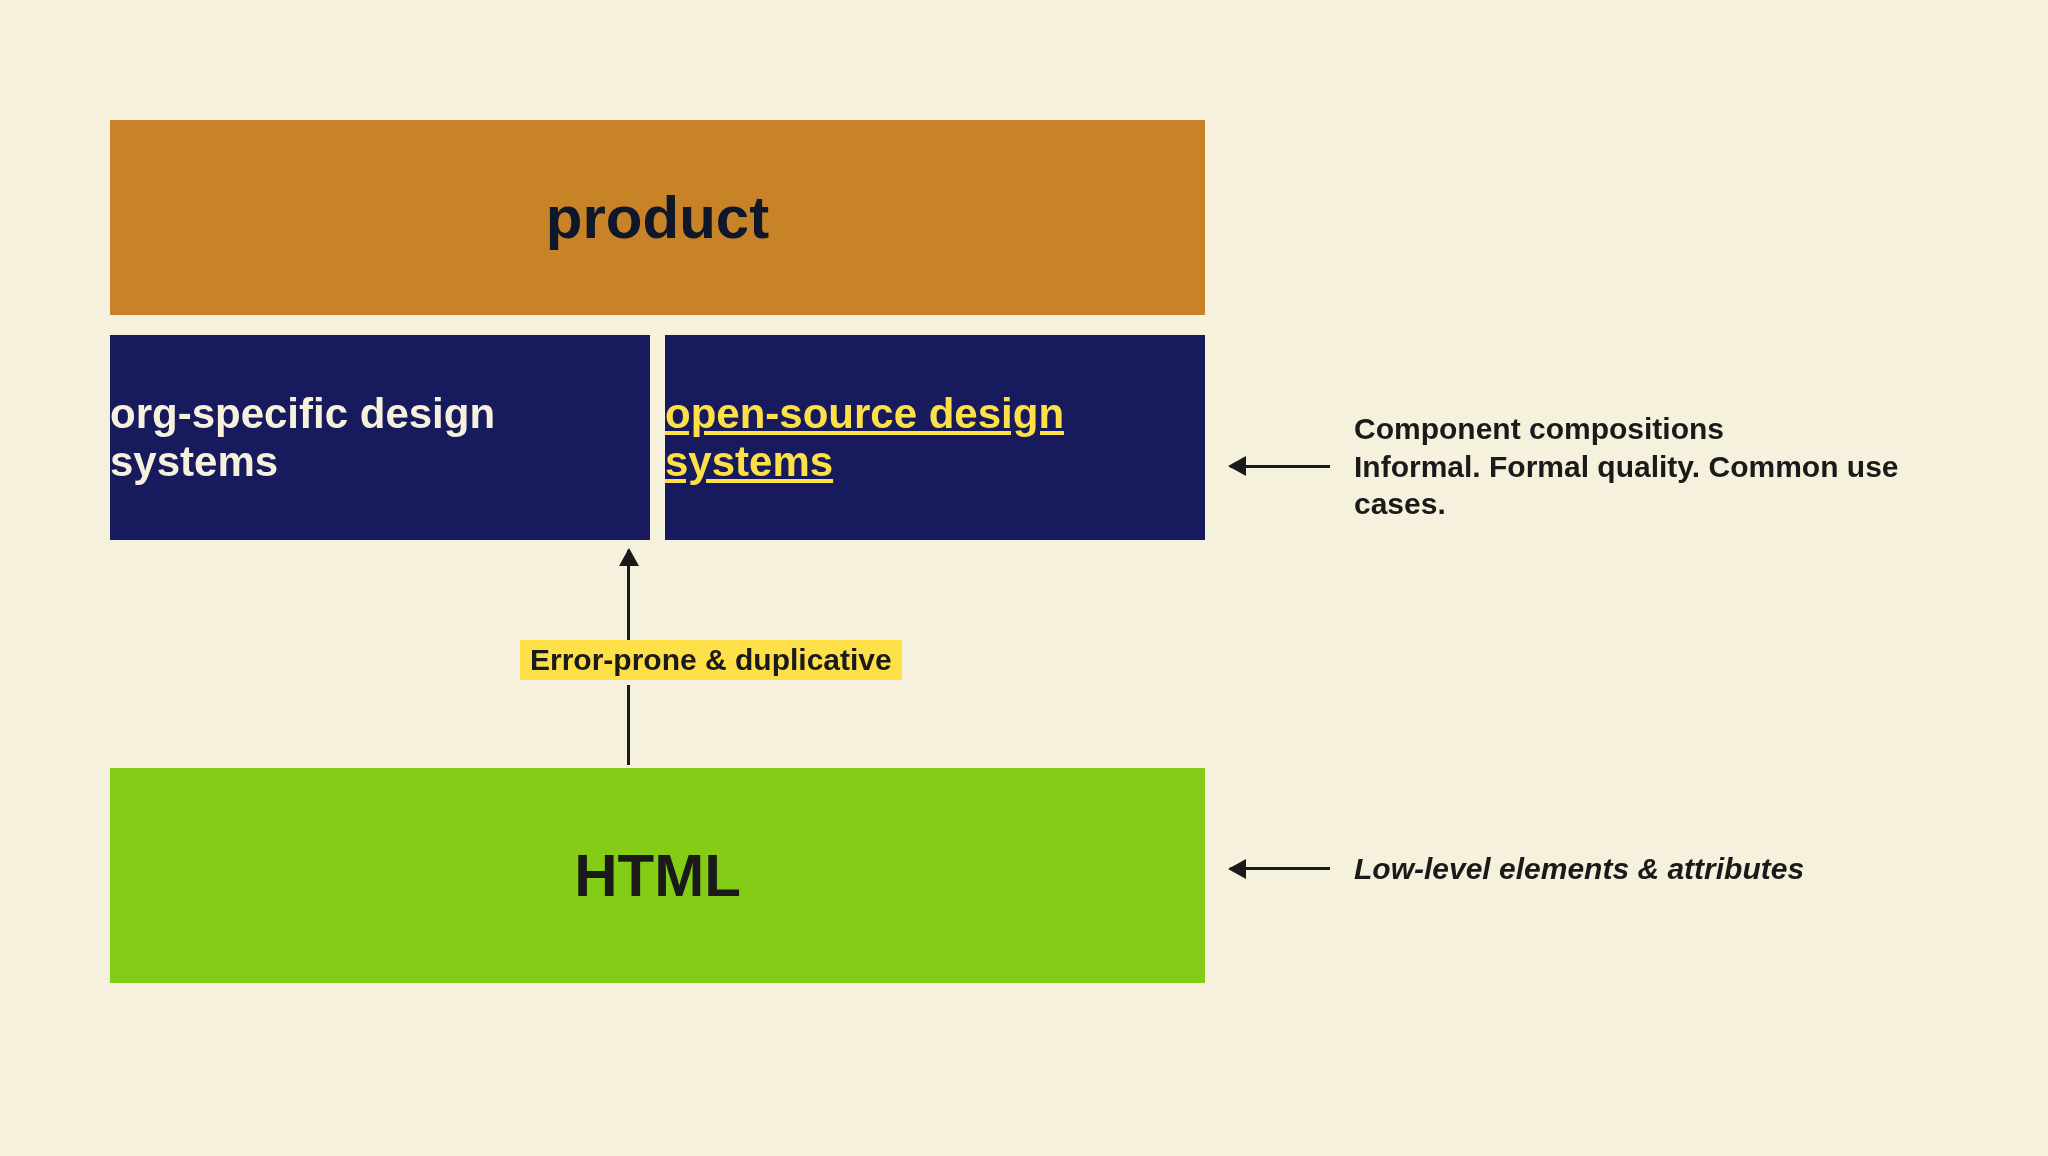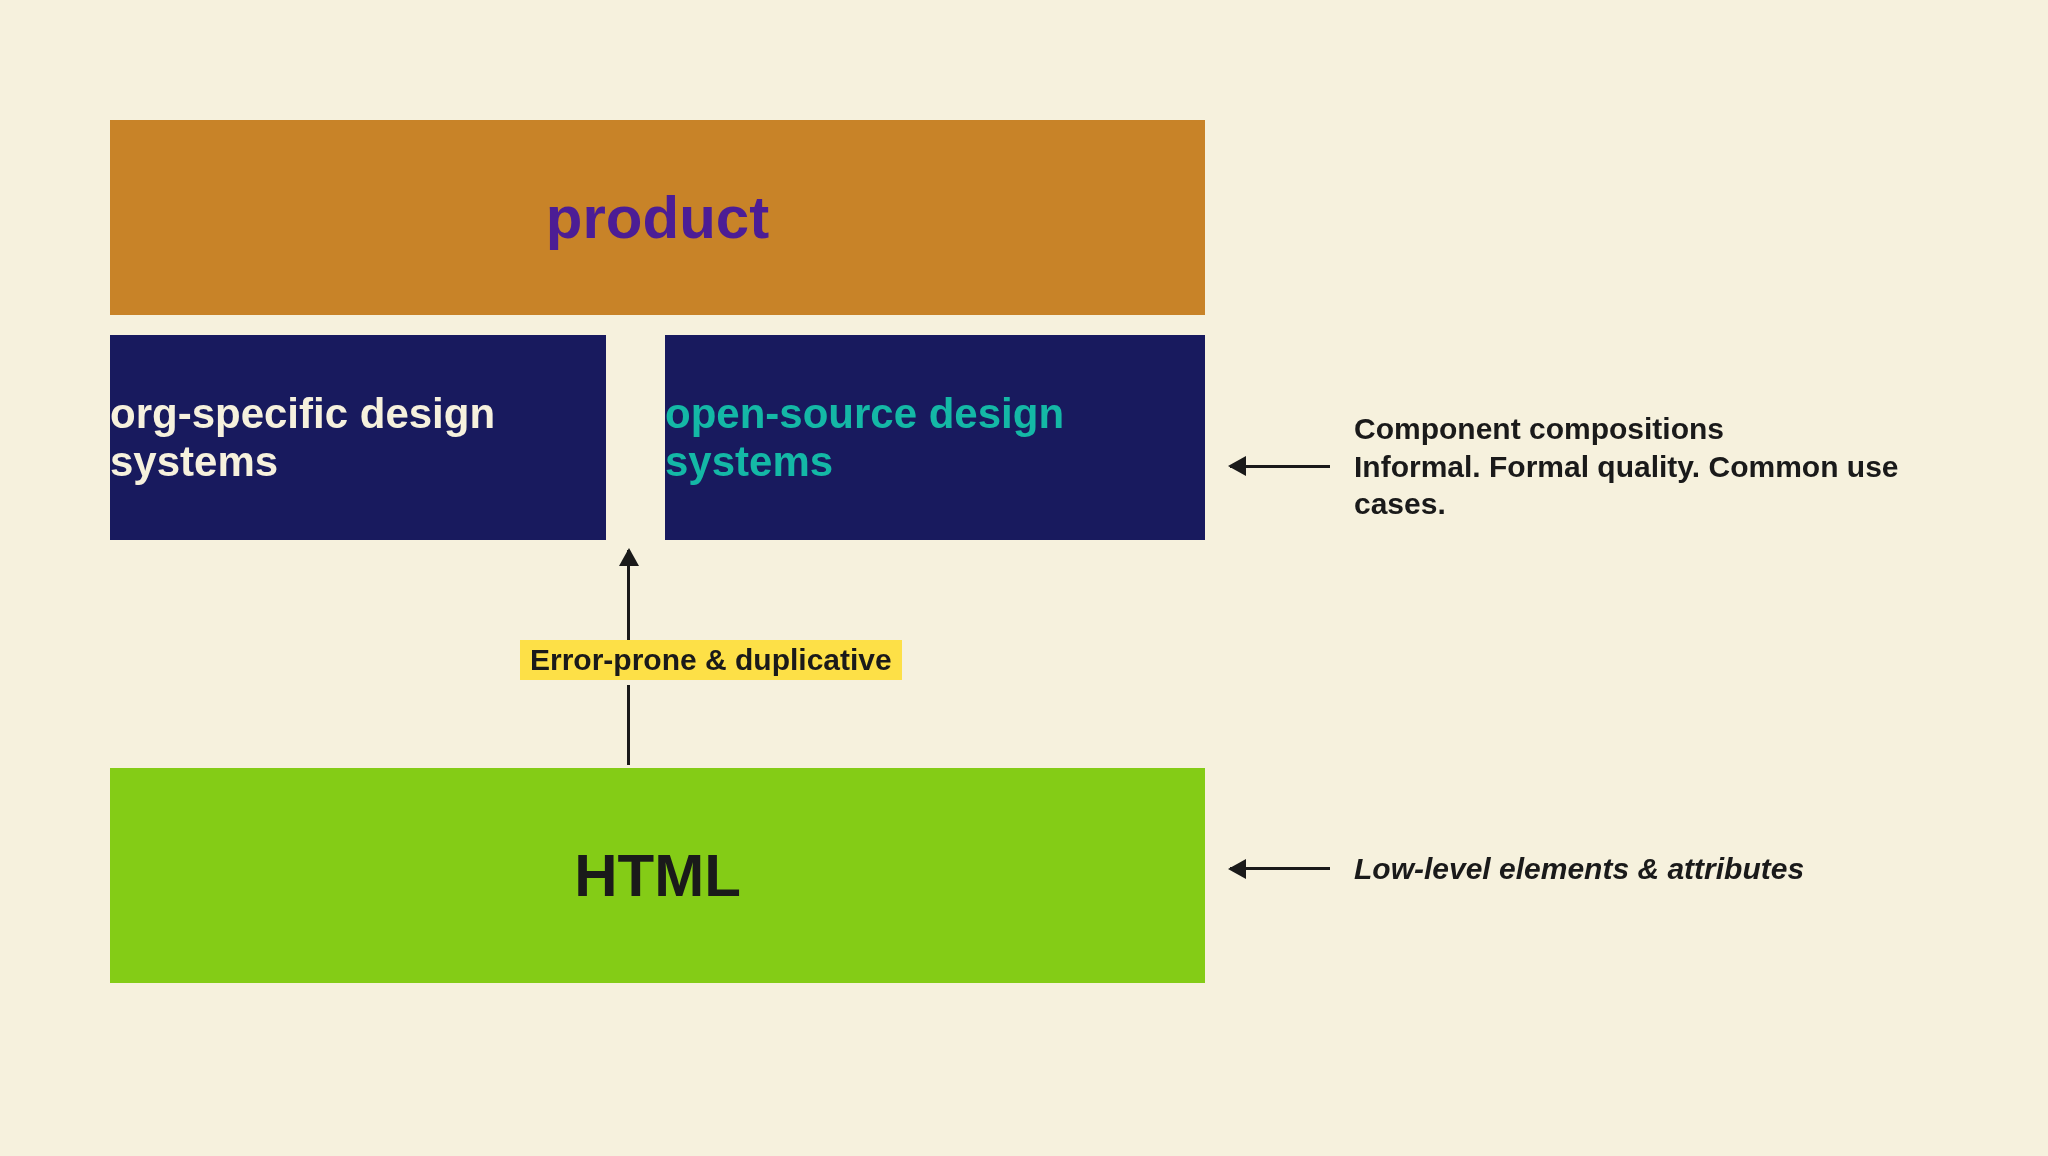--- a/index.html
+++ b/index.html
@@ -28,38 +28,39 @@
     display: flex;
     align-items: center;
     justify-content: center;
     font-weight: 700;
   }
 
   .box-product {
     left: 0; top: 0;
     width: 1095px; height: 195px;
     background: #c88328;
-    color: #4c1d95;
+    color: #0f172a;
     font-size: 60px;
   }
 
   .box-ds-left {
     left: 0; top: 215px;
-    width: 496px; height: 205px;
+    width: 540px; height: 205px;
     background: #181a5e;
     color: #f6f1dd;
     font-size: 42px;
   }
 
   .box-ds-right {
     left: 555px; top: 215px;
     width: 540px; height: 205px;
     background: #181a5e;
-    color: #14b8a6;
+    color: #fde047;
     font-size: 42px;
+    text-decoration: underline;
   }
 
   .box-html {
     left: 0; top: 648px;
     width: 1095px; height: 215px;
     background: #84cc16;
     color: #1a1a1a;
     font-size: 60px;
   }
 

